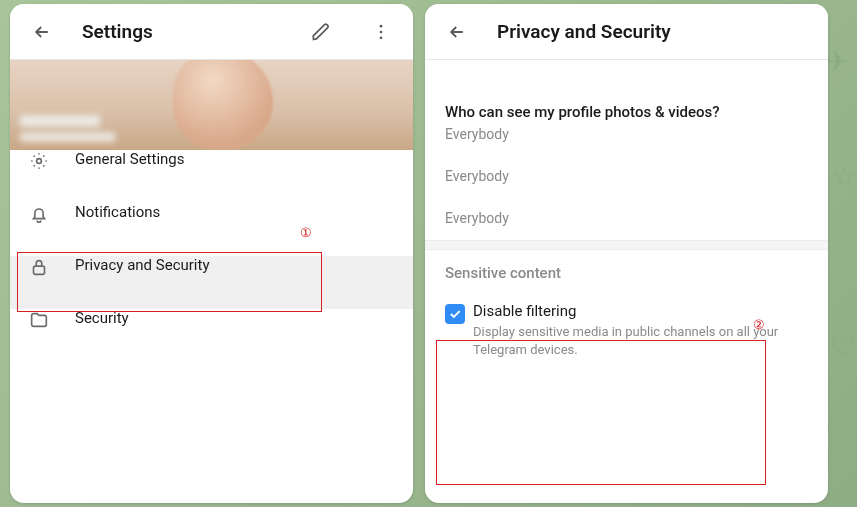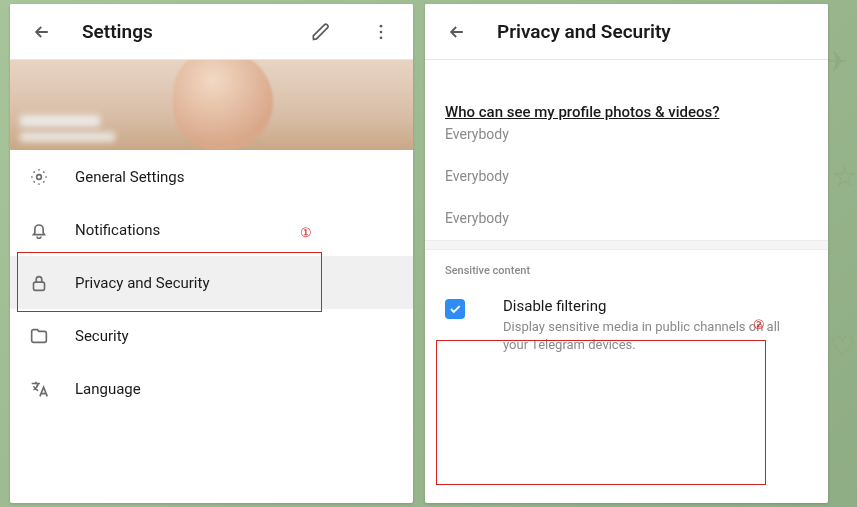--- a/index.html
+++ b/index.html
@@ -3,21 +3,21 @@
   <meta charset="utf-8">
   <style>
     * { box-sizing: border-box; margin: 0; padding: 0; font-family: -apple-system, BlinkMacSystemFont, "Segoe UI", Roboto, sans-serif; }
     body {
       background: linear-gradient(135deg, #a8c49a 0%, #9bb88f 50%, #8fad84 100%);
       width: 857px; height: 507px; position: relative; overflow: hidden;
     }
     .bg-pattern { position: absolute; inset: 0; opacity: 0.15; }
     .bg-pattern span { position: absolute; font-size: 28px; color: #5a7a4a; }
     .panel {
-      background: #fff; border-radius: 2px; box-shadow: 0 1px 3px rgba(0,0,0,0.15);
+      background: #fff; border-radius: 14px; box-shadow: 0 1px 3px rgba(0,0,0,0.15);
       position: absolute; top: 4px; bottom: 4px; overflow: hidden;
     }
     .panel-left { left: 10px; width: 403px; }
     .panel-right { left: 425px; width: 403px; }
     .header {
       display: flex; align-items: center; height: 56px; padding: 0 12px; gap: 20px;
       border-bottom: 1px solid #e6e6e6; background: #fff;
     }
     .header-title { font-size: 19px; font-weight: 600; color: #1a1a1a; flex: 1; }
     .icon-btn {
@@ -26,32 +26,32 @@
     }
     .icon-btn svg { width: 20px; height: 20px; }
     .hero {
       height: 90px; background: linear-gradient(180deg, #e8d4c4 0%, #d9bfa8 60%, #c9a886 100%);
       position: relative; overflow: hidden;
     }
     .hero::before { content: ""; position: absolute; left: 10px; top: 55px; width: 80px; height: 12px; background: rgba(240,240,240,0.85); filter: blur(3px); border-radius: 2px; }
     .hero::after { content: ""; position: absolute; left: 10px; top: 72px; width: 95px; height: 10px; background: rgba(240,240,240,0.8); filter: blur(3px); border-radius: 2px; }
     .hero .anime-shape { position: absolute; right: 140px; top: -10px; width: 100px; height: 100px; background: radial-gradient(circle at 40% 30%, #f2d9c4, #d9a88a 70%); border-radius: 50% 60% 55% 50%; filter: blur(1px); }
     .menu-item {
-      display: flex; align-items: center; height: 53px; padding: 0 18px; gap: 25px;
+      display: flex; align-items: flex-start; height: 53px; padding: 0 18px; gap: 25px;
       cursor: pointer; font-size: 15px; color: #1a1a1a;
     }
     .menu-item.selected { background: #f0f0f0; }
     .menu-icon { width: 22px; height: 22px; color: #6b6b6b; display: flex; align-items: center; justify-content: center; }
     .menu-icon svg { width: 22px; height: 22px; }
     .privacy-item { padding: 12px 20px 14px 20px; }
-    .privacy-title { font-size: 15px; font-weight: 500; color: #1a1a1a; margin-bottom: 4px; line-height: 1.35; text-decoration: underline; }
+    .privacy-title { font-size: 15px; font-weight: 500; color: #1a1a1a; margin-bottom: 4px; line-height: 1.35; }
     .privacy-value { font-size: 14px; color: #8a8a8a; }
     .section-sep { height: 10px; background: #f5f5f5; border-top: 1px solid #ececec; border-bottom: 1px solid #ececec; }
-    .section-header { font-size: 11px; font-weight: 500; color: #8a8a8a; padding: 14px 20px 6px 20px; }
-    .checkbox-row { display: flex; align-items: flex-start; padding: 14px 20px; gap: 38px; }
+    .section-header { font-size: 15px; font-weight: 500; color: #8a8a8a; padding: 14px 20px 6px 20px; }
+    .checkbox-row { display: flex; align-items: flex-start; padding: 14px 20px; gap: 8px; }
     .checkbox {
       width: 20px; height: 20px; border-radius: 4px; background: #2f8cf4;
       display: flex; align-items: center; justify-content: center; flex-shrink: 0; margin-top: 2px;
     }
     .checkbox svg { width: 14px; height: 14px; color: #fff; }
     .checkbox-text { flex: 1; }
     .checkbox-title { font-size: 15px; color: #1a1a1a; margin-bottom: 3px; }
     .checkbox-desc { font-size: 13px; color: #8a8a8a; line-height: 1.35; }
     .annot {
       position: absolute; border: 1px solid #d62020; pointer-events: none;
@@ -123,28 +123,20 @@
     <span>Privacy and Security</span>
   </div>
   <div class="menu-item">
     <span class="menu-icon">
         <svg viewBox="0 0 24 24" fill="none" stroke="currentColor" stroke-width="1.8">
           <path d="M4 7a2 2 0 0 1 2-2h4l2 2h6a2 2 0 0 1 2 2v8a2 2 0 0 1-2 2H6a2 2 0 0 1-2-2V7z"></path>
         </svg>
       </span>
     <span>Security</span>
   </div>
-  <div class="menu-item">
-    <span class="menu-icon">
-        <svg viewBox="0 0 24 24" fill="none" stroke="currentColor" stroke-width="1.8">
-          <path d="M4 6h9M8.5 4v2M11 6c-.5 3-2.5 5.5-5 7M6 9c1 2 3 4 5 5M13 20l4-10 4 10M14.5 17h5"></path>
-        </svg>
-      </span>
-    <span>Language</span>
-  </div>
 </div>
 
 <div class="panel panel-right">
   <div class="header">
     <div class="icon-btn">
       <svg viewBox="0 0 24 24" fill="none" stroke="currentColor" stroke-width="2.2">
           <path d="M19 12H5M11 6l-6 6 6 6"></path>
         </svg>
     </div>
     <div class="header-title">Privacy and Security</div>

